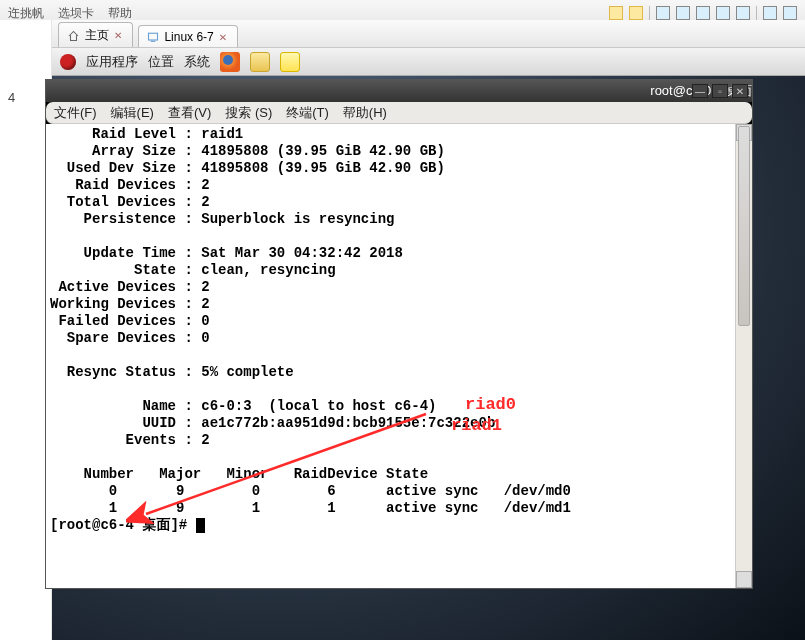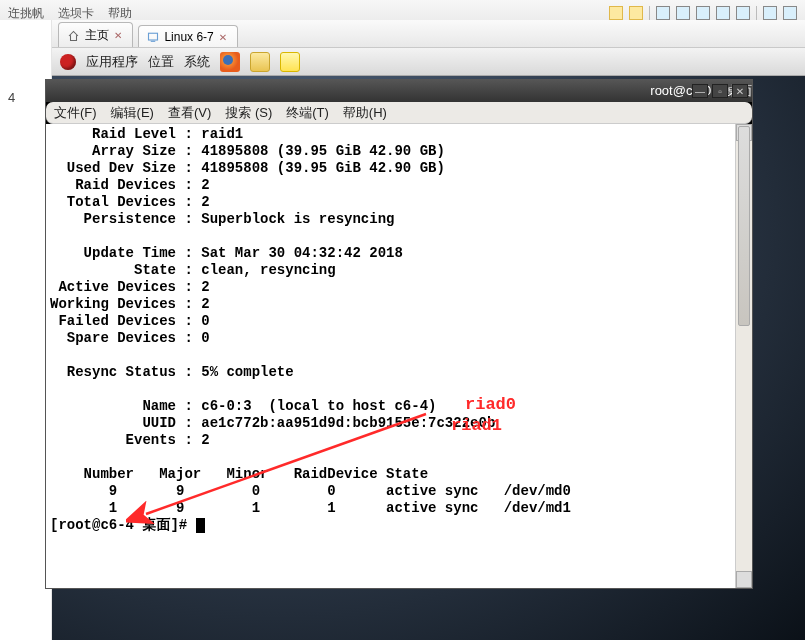--- a/index.html
+++ b/index.html
@@ -181,21 +181,21 @@
  Failed Devices : <span>0</span>
   Spare Devices : <span>0</span>
 
   Resync Status : <span>5% complete</span>
 
            Name : <span>c6-0:3  (local to host c6-4)</span>
            UUID : <span>ae1c772b:aa951d9d:bcb9155e:7c322e0b</span>
          Events : <span>2</span>
 
 <span>    Number   Major   Minor   RaidDevice State</span>
-<span>       9       9        0        0      active sync   /dev/md0</span>
+<span>       0       9        0        6      active sync   /dev/md0</span>
 <span>       1       9        1        1      active sync   /dev/md1</span>
 <span>[root@c6-4 桌面]# </span><span class="cursor"></span></pre>
 
       <span class="annot" style="top:271px; left:410px;margin-left:9px;">riad0</span>
       <span class="annot" style="top:292px; left:405px;">riad1</span>
       <svg class="arrow-svg" style="top:270px; left:80px; width:320px; height:140px;" viewBox="0 0 320 140">
         <defs>
             <marker id="ah" markerWidth="12" markerHeight="12" refX="2" refY="5" orient="auto">
           <path d="M0,0 L12,5 L0,10 L3,5 Z" fill="#ff2a2a"></path>
             </marker>

